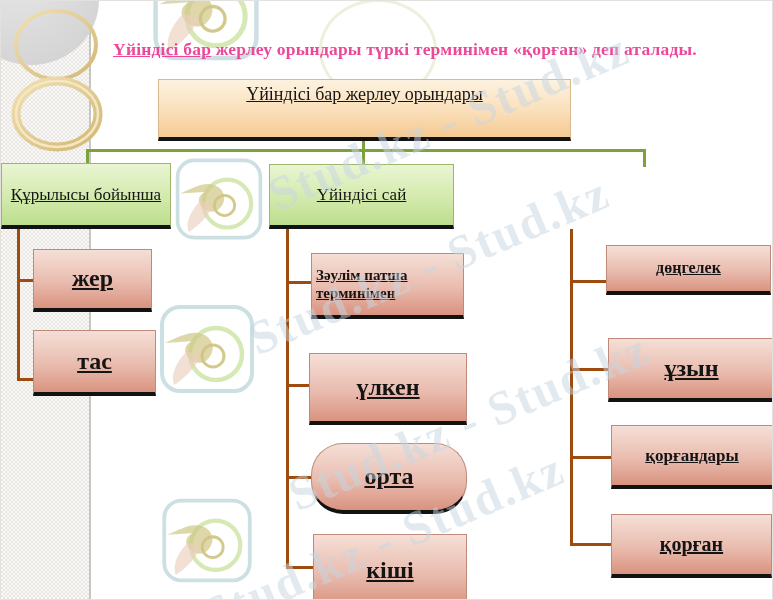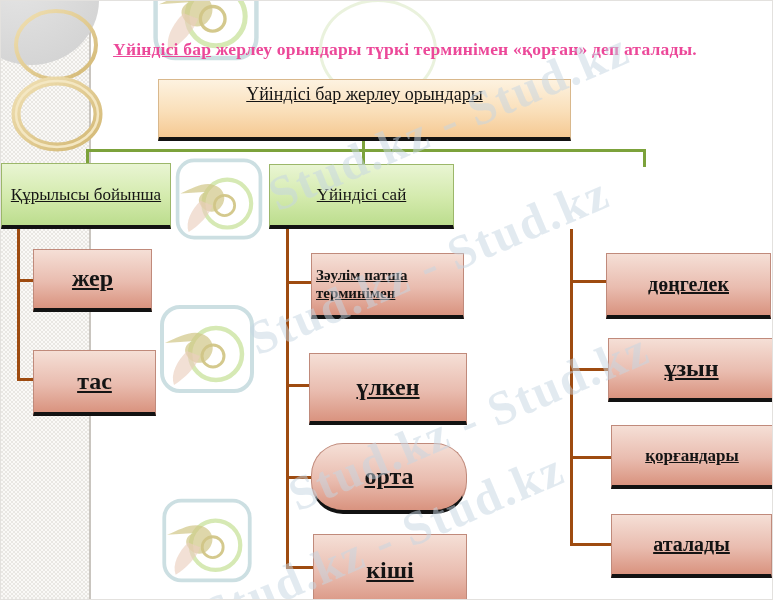--- a/index.html
+++ b/index.html
@@ -147,48 +147,48 @@
 
   <div class="line bline" style="left:569px;top:228px;width:3px;height:317px;"></div>
   <div class="line bline" style="left:569px;top:279px;width:36px;height:3px;"></div>
   <div class="line bline" style="left:569px;top:367px;width:38px;height:3px;"></div>
   <div class="line bline" style="left:569px;top:455px;width:41px;height:3px;"></div>
   <div class="line bline" style="left:569px;top:542px;width:41px;height:3px;"></div>
 
   <div class="box redbox" style="left:32px;top:248px;width:119px;height:63px;font-size:24px;">
     <span>жер</span>
   </div>
-  <div class="box redbox" style="left:32px;top:349px;width:123px;height:66px;font-size:24px;">
+  <div class="box redbox" style="left:32px;top:329px;width:123px;height:66px;font-size:24px;">
     <span>тас</span>
   </div>
 
   <div class="box redbox" style="left:310px;top:252px;width:153px;height:66px;font-size:15px;">
     <span>Зәулім патша терминімен</span>
   </div>
   <div class="box redbox" style="left:308px;top:352px;width:158px;height:72px;font-size:24px;">
     <span>үлкен</span>
   </div>
   <div class="box redbox" style="left:310px;top:442px;width:156px;height:71px;font-size:24px;border-radius:32px;">
     <span>орта</span>
   </div>
   <div class="box redbox" style="left:312px;top:533px;width:154px;height:76px;font-size:24px;">
     <span>кіші</span>
   </div>
 
-  <div class="box redbox" style="left:605px;top:252px;width:165px;height:66px;font-size:20px;">
+  <div class="box redbox" style="left:605px;top:244px;width:165px;height:50px;font-size:16px;">
     <span>дөңгелек</span>
   </div>
   <div class="box redbox" style="left:607px;top:337px;width:167px;height:64px;font-size:24px;">
     <span>ұзын</span>
   </div>
   <div class="box redbox" style="left:610px;top:424px;width:162px;height:64px;font-size:17px;">
     <span>қорғандары</span>
   </div>
   <div class="box redbox" style="left:610px;top:513px;width:161px;height:64px;font-size:20px;">
-    <span>аталады</span>
+    <span>қорған</span>
   </div>
 
   <div class="wm" style="left:270px;top:168px;">Stud.kz - Stud.kz</div>
   <div class="wm" style="left:250px;top:312px;">Stud.kz - Stud.kz</div>
   <div class="wm" style="left:290px;top:468px;">Stud.kz - Stud.kz</div>
   <div class="wm" style="left:205px;top:588px;">Stud.kz - Stud.kz</div>
 
 </div>
 
 </body></html>

